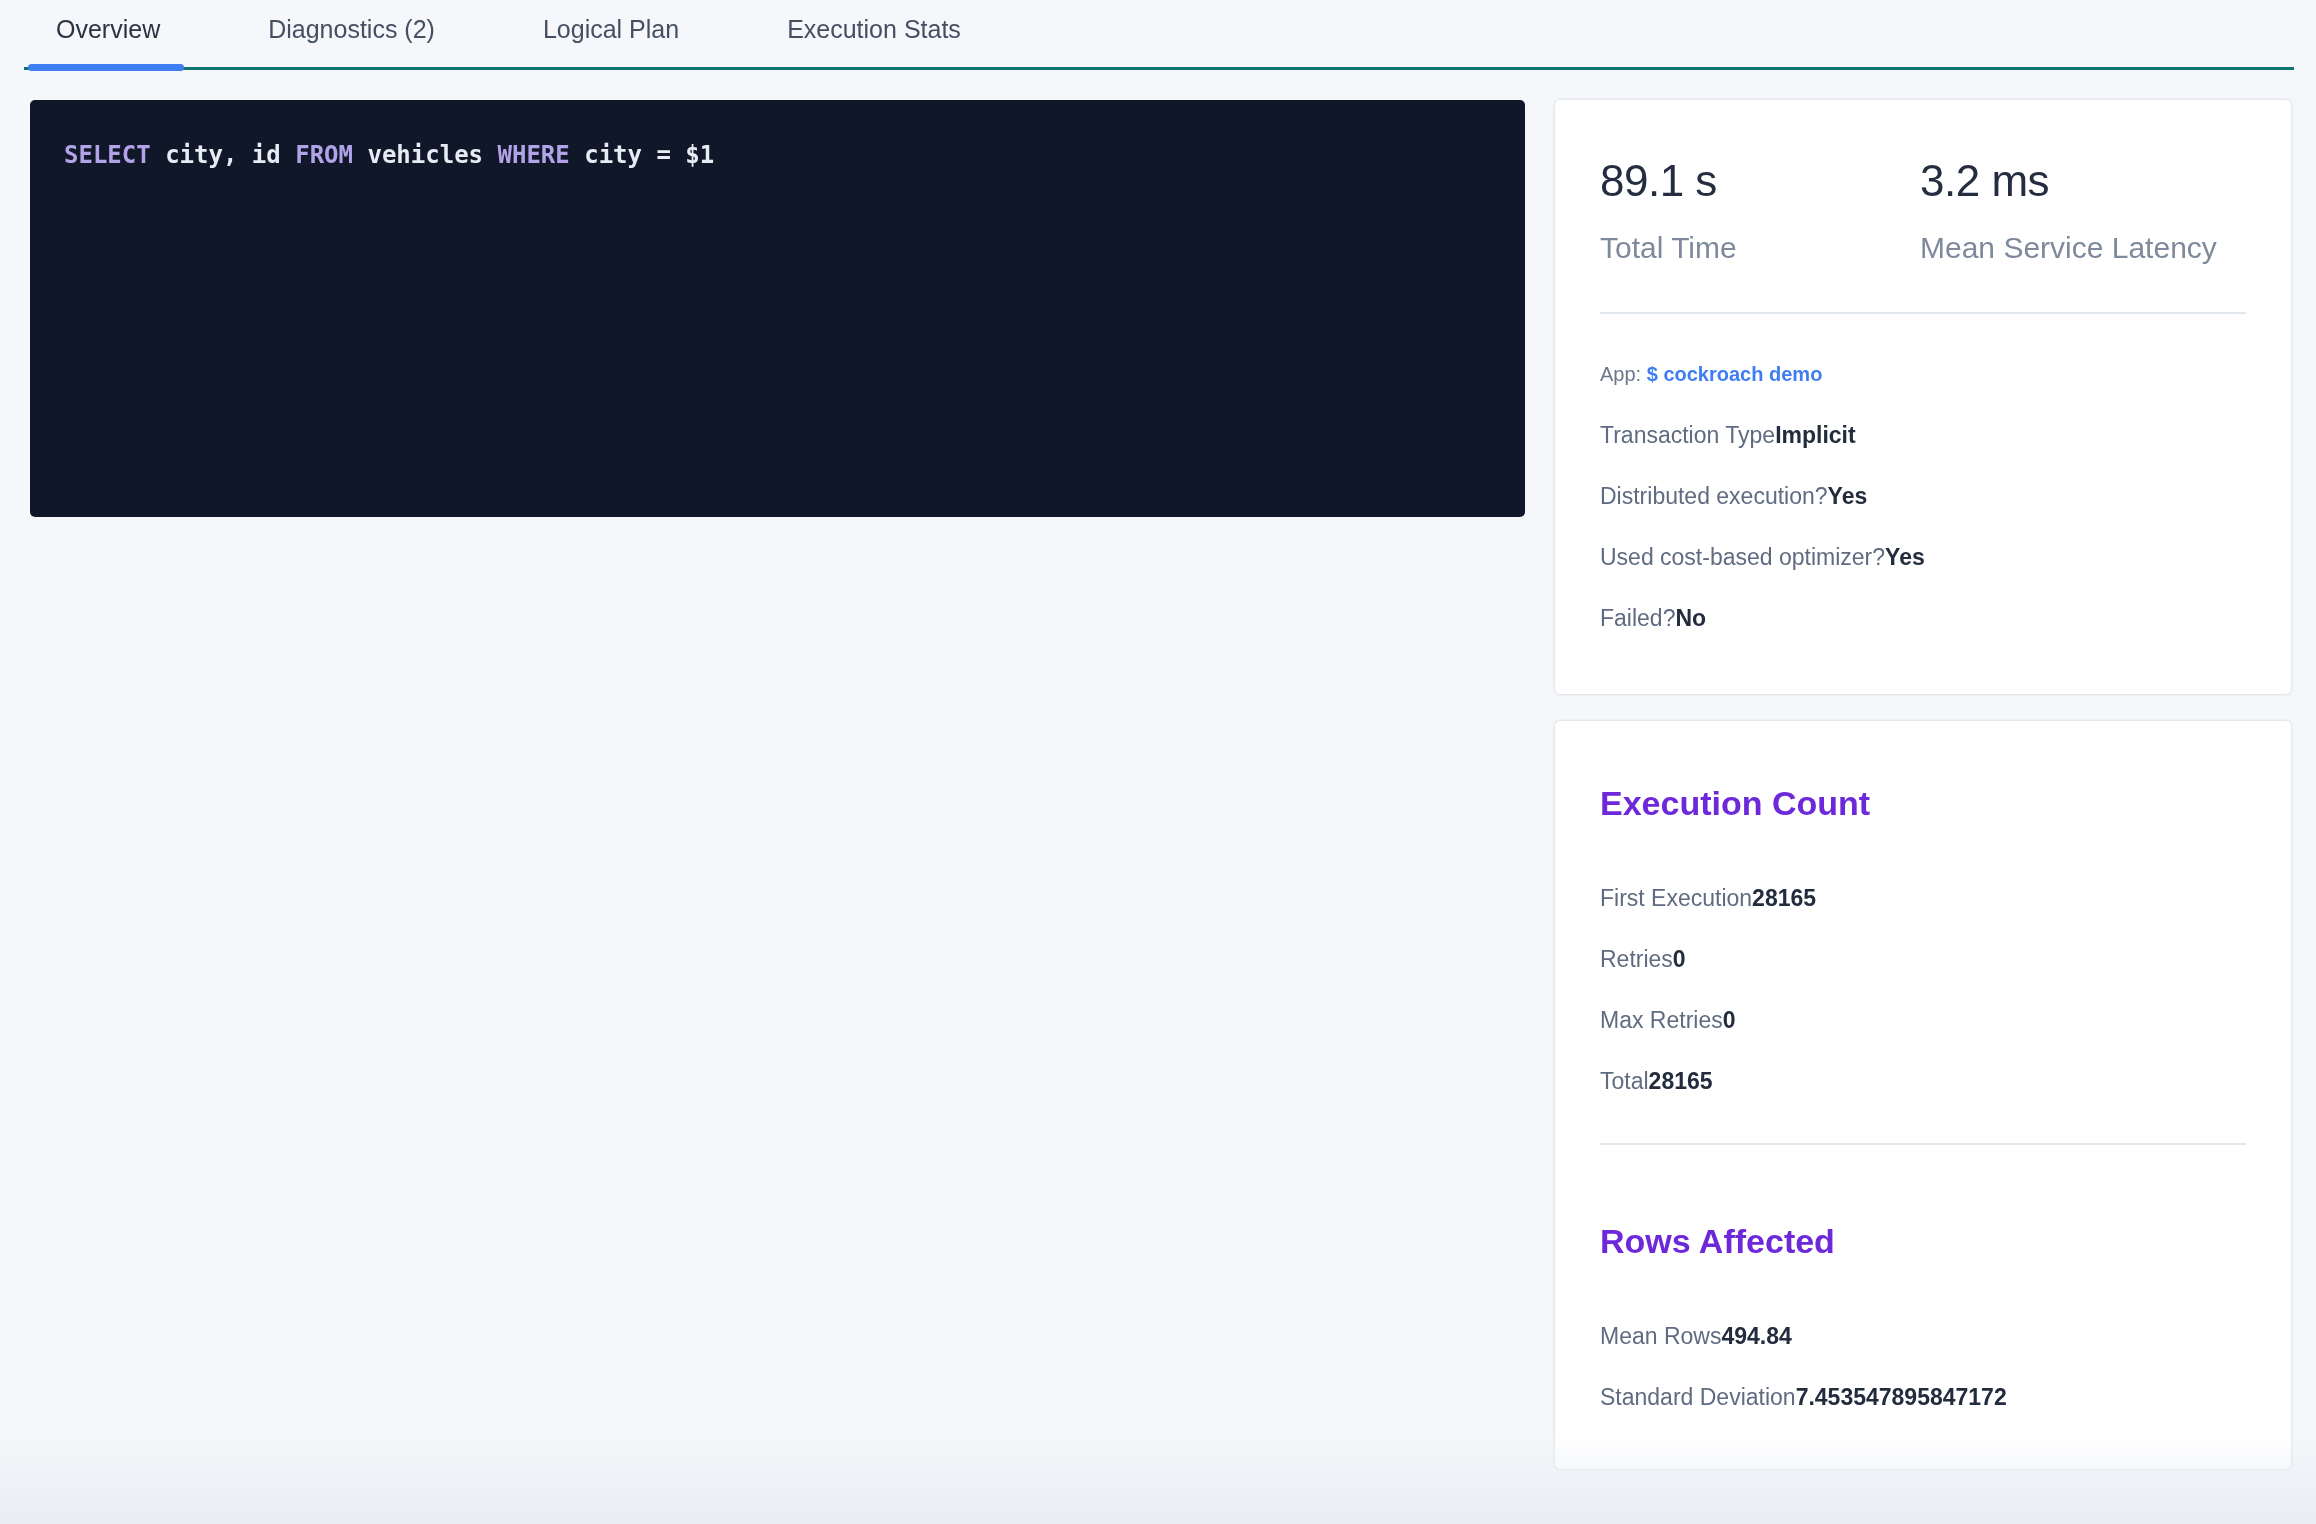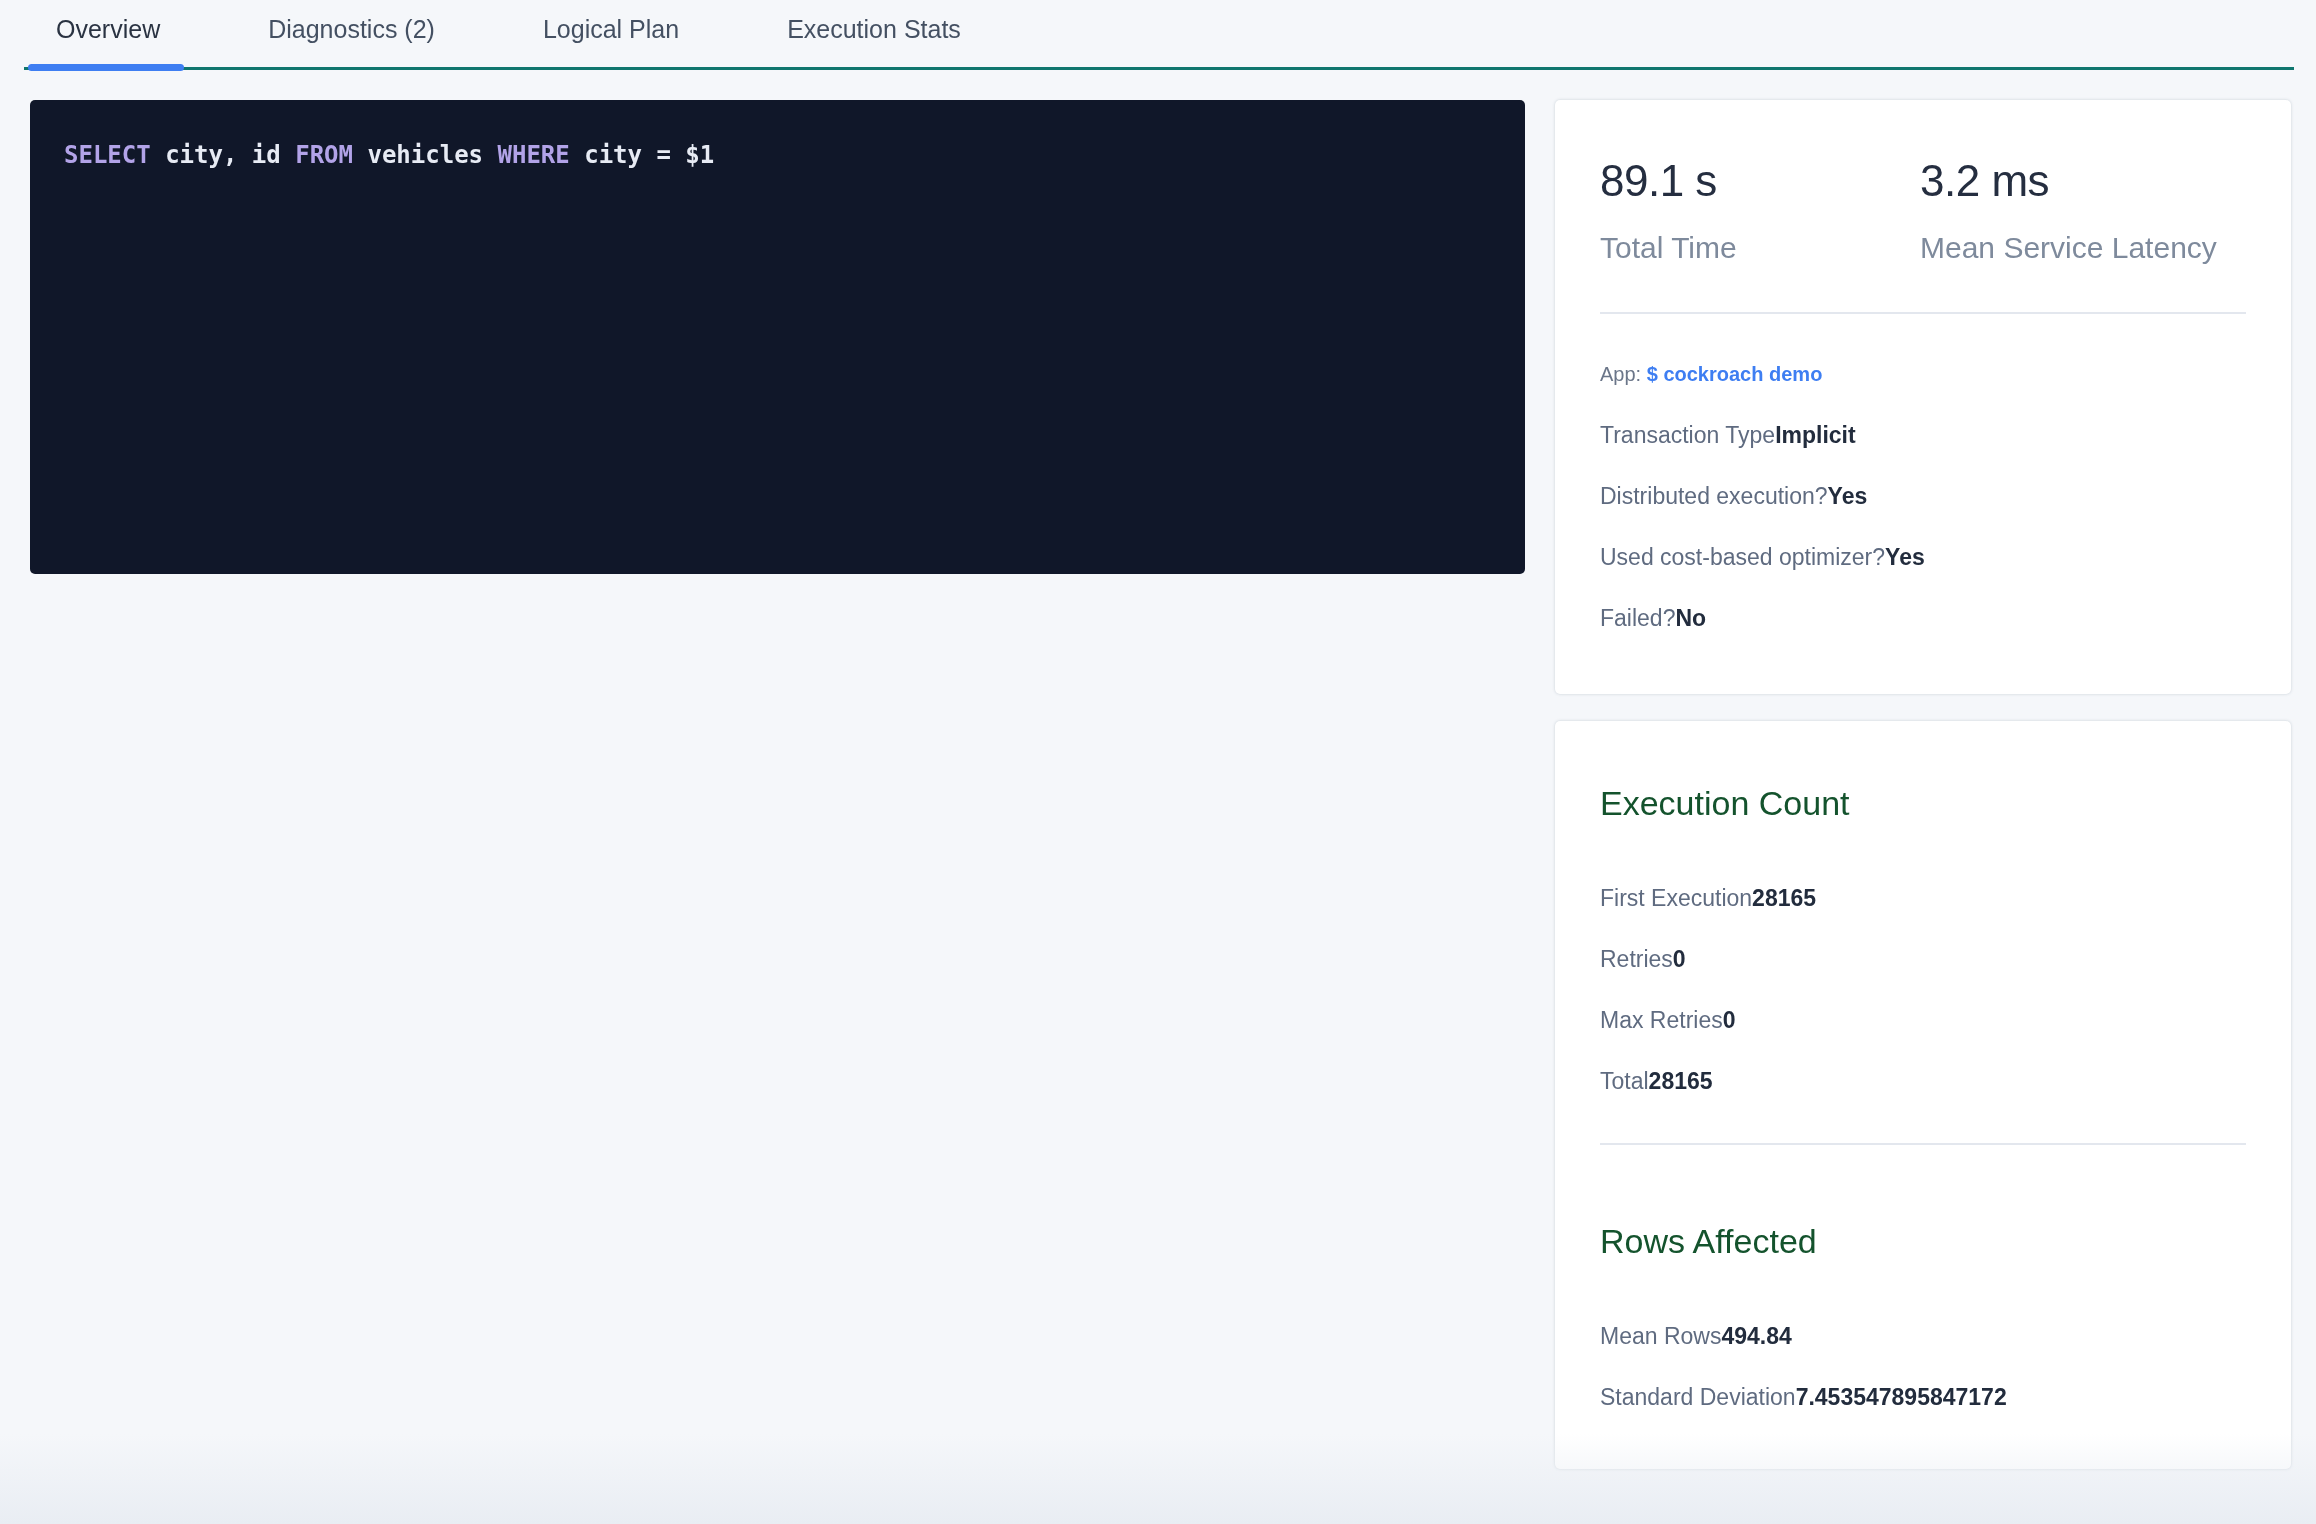--- a/index.html
+++ b/index.html
@@ -53,21 +53,21 @@
   .content {
     display: flex;
     margin: 30px 26px 0 30px;
     gap: 30px;
     align-items: flex-start;
   }
 
   
   .sql-box {
     width: 1495px;
-    height: 474px;
+    height: 417px;
     background: #101729;
     border-radius: 5px;
     padding: 38px 34px;
     flex: none;
   }
   .sql-code {
     font-family: "DejaVu Sans Mono", "Liberation Mono", monospace;
     font-weight: 700;
     font-size: 24px;
     line-height: 34px;
@@ -134,22 +134,22 @@
     margin-top: 34px;
     font-size: 23px;
     line-height: 27px;
   }
   .detail-label { color: #5f6b80; }
   .detail-value { color: #222c3d; font-weight: 700; }
 
   .section-title {
     font-size: 34px;
     line-height: 44px;
-    font-weight: 400;
-    color: #14532d;
+    font-weight: 700;
+    color: #6d28d9;
   }
   .section-rows { margin-top: 60px; }
   .section-rows .detail-row:first-child { margin-top: 0; }
   .stats-card .divider { margin-top: 48px; }
   .section-title.second { margin-top: 74px; }
 </style>
 </head>
 <body>
 
 <nav class="tabbar">

